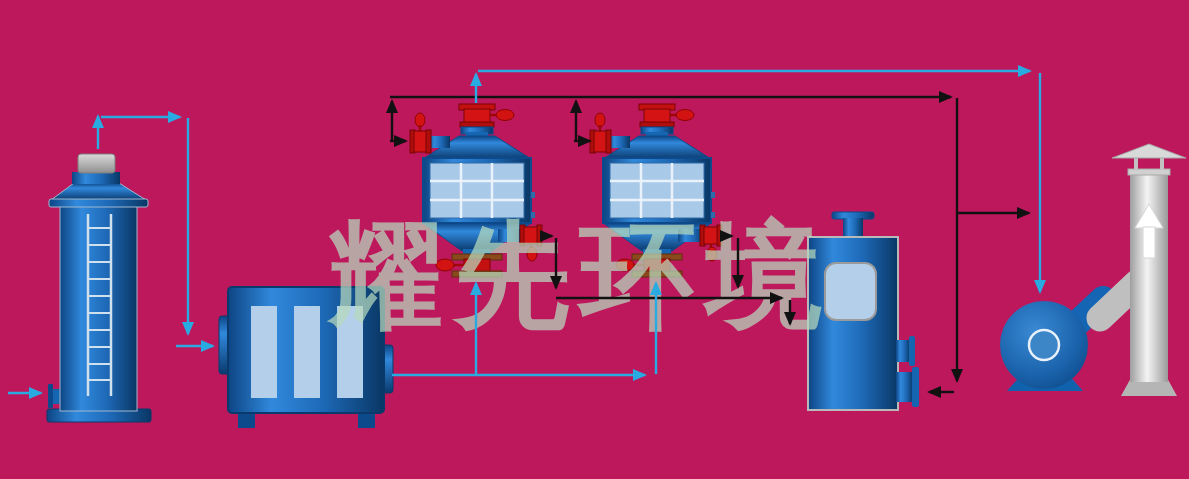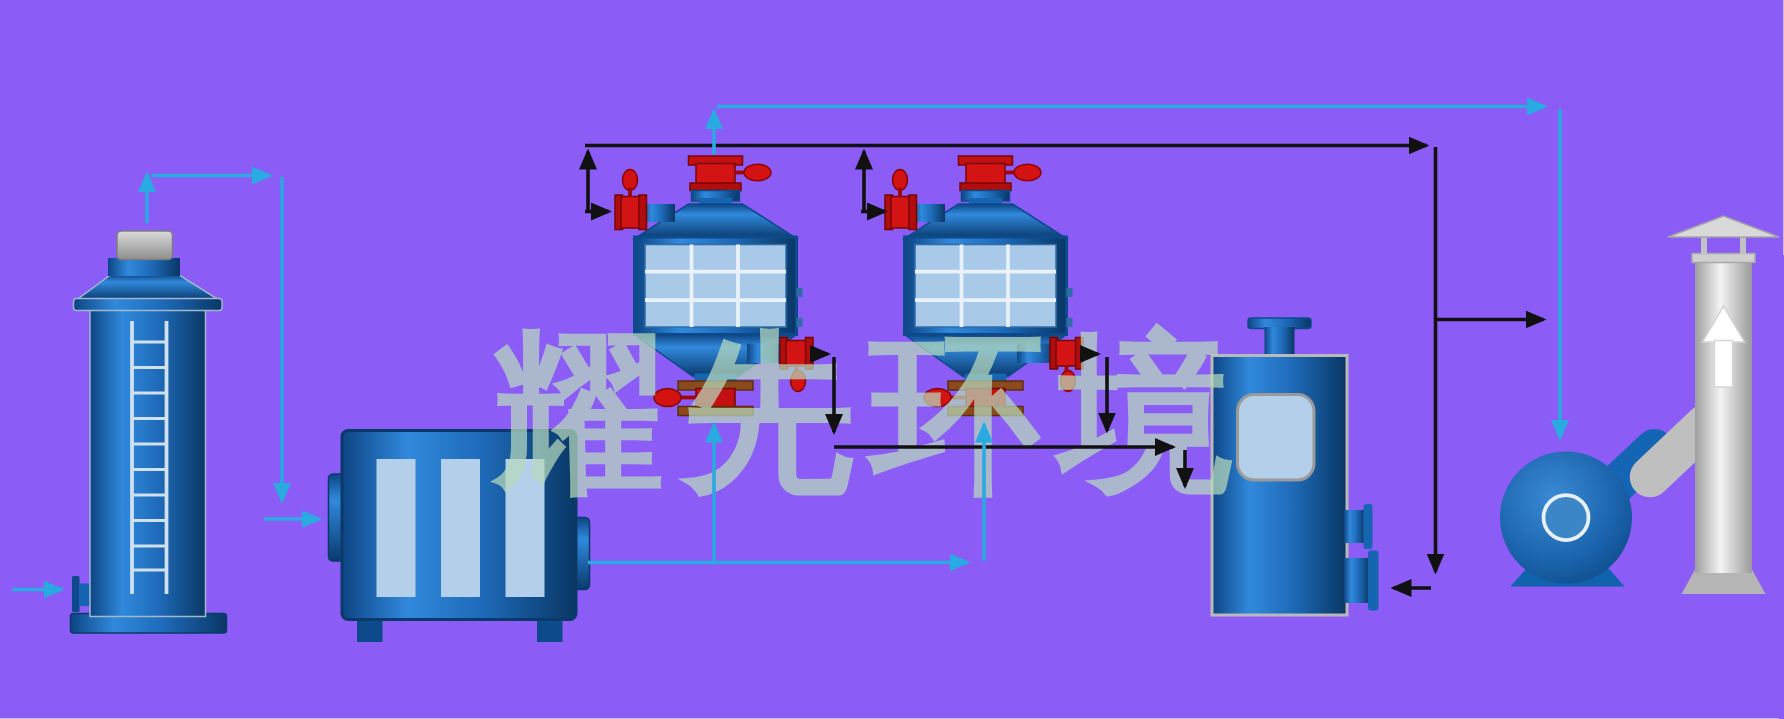--- a/index.html
+++ b/index.html
@@ -1,16 +1,16 @@
 <!DOCTYPE html>
 <html><head>
 <meta charset="utf-8">
 <style>
   html,body{margin:0;padding:0;background:#ffffff;}
-  .stage{position:relative;width:1189px;height:479px;background:#8b5cf6;overflow:hidden;
+  .stage{position:relative;width:1189px;height:479px;background:#be185d;overflow:hidden;
          font-family:"DejaVu Sans","Liberation Sans",sans-serif;}
   svg{display:block;}
   .wm{font-weight:bold;font-family:"DejaVu Sans","Liberation Sans",sans-serif;}
 </style>
 </head>
 <body>
 
 <div class="stage">
 <svg width="1189" height="479" viewBox="0 0 1189 479" xmlns="http://www.w3.org/2000/svg" xmlns:xlink="http://www.w3.org/1999/xlink">
   <defs>

